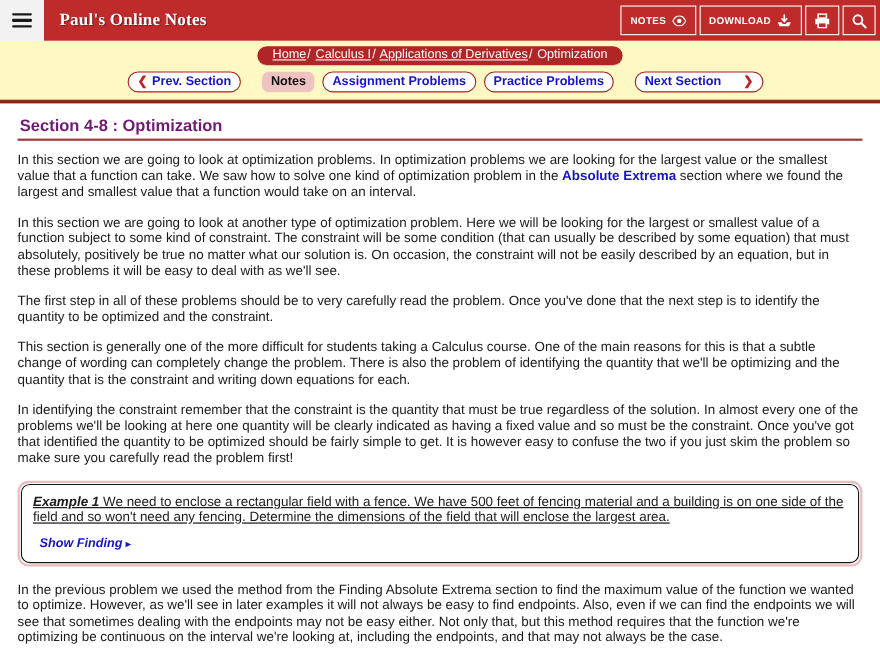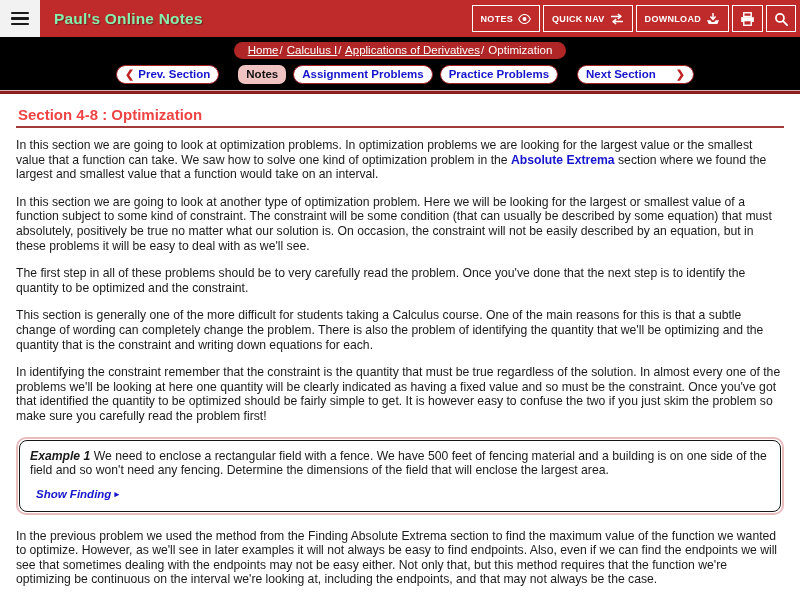--- a/index.html
+++ b/index.html
@@ -46,26 +46,27 @@
 
   .header-bar {
     flex: 1;
     background: #bf2a2a;
     display: flex;
     align-items: center;
     padding: 0 4px 0 14px;
     box-sizing: border-box;
   }
   .site-title {
-    color: #86efac;
+    color: #ffffff;
     font-size: 15.5px;
     font-weight: bold;
     letter-spacing: .2px;
     text-shadow: 1px 1px 1px rgba(0,0,0,.35);
     white-space: nowrap;
+    font-family: Liberation Serif, serif;
   }
   .header-actions {
     margin-left: auto;
     display: flex;
     align-items: center;
     gap: 3px;
   }
   .hbtn {
     border: 1.5px solid #ffffff;
     color: #ffffff;
@@ -80,21 +81,21 @@
     box-sizing: border-box;
     cursor: pointer;
     white-space: nowrap;
     background: transparent;
   }
   .hbtn.icon-only { padding: 0 7px; }
   .hbtn svg { display: block; }
 
   
   .nav-zone {
-    background: #000000;
+    background: #fef9c3;
     padding-top: 5px;
     padding-bottom: 6px;
   }
   .crumbs-row {
     display: flex;
     justify-content: center;
   }
   .crumbs {
     background: #b02525;
     border-radius: 11px;
@@ -154,21 +155,21 @@
   }
 
   
   .content {
     padding: 12px 16px 0 16px;
     box-sizing: border-box;
   }
   .page-title {
     font-size: 15px;
     font-weight: bold;
-    color: #ef4444;
+    color: #701a75;
     margin: 0 0 3px 2px;
   }
   .title-rule {
     height: 2px;
     background: #a33a3a;
     margin: 0 0 10px 0;
   }
   p.para {
     font-size: 12.2px;
     line-height: 14.6px;
@@ -185,20 +186,21 @@
     text-align: center;
   }
 
   
   .example-outer {
     border: 2px solid #e8bcbc;
     border-radius: 10px;
     padding: 1px;
     margin: 0 0 14px 0;
     background: #ffffff;
+    text-decoration: underline;
   }
   .example-box {
     border: 1.5px solid #151515;
     border-radius: 8px;
     padding: 8px 10px 9px 10px;
     background: #ffffff;
   }
   .example-text {
     font-size: 12.2px;
     line-height: 14.6px;
@@ -244,29 +246,20 @@
       <div class="hbtn">
         <span>NOTES</span>
         <span>
           <svg width="13" height="10" viewBox="0 0 20 14">
             <path d="M10 0C4.5 0 1 7 1 7s3.5 7 9 7 9-7 9-7-3.5-7-9-7z" fill="none" stroke="#fff" stroke-width="1.6"></path>
             <circle cx="10" cy="7" r="3.1" fill="#fff"></circle>
           </svg>
         </span>
       </div>
 
-      <div class="hbtn">
-        <span>QUICK NAV</span>
-        <span>
-          <svg width="14" height="12" viewBox="0 0 16 14">
-            <path d="M1 4h11M9 1.2 12.6 4 9 6.8" fill="none" stroke="#fff" stroke-width="1.7" stroke-linejoin="round"></path>
-            <path d="M15 10H4M7 7.2 3.4 10 7 12.8" fill="none" stroke="#fff" stroke-width="1.7" stroke-linejoin="round"></path>
-          </svg>
-        </span>
-      </div>
 
       <div class="hbtn">
         <span>DOWNLOAD</span>
         <span>
           <svg width="14" height="12" viewBox="0 0 16 14">
             <path d="M8 0v6.5M5 4.2 8 7.6l3-3.4" fill="none" stroke="#fff" stroke-width="1.7"></path>
             <path d="M1 8.5 3 12.8h10L15 8.5H11L9.6 10.4H6.4L5 8.5z" fill="#fff"></path>
           </svg>
         </span>
       </div>

